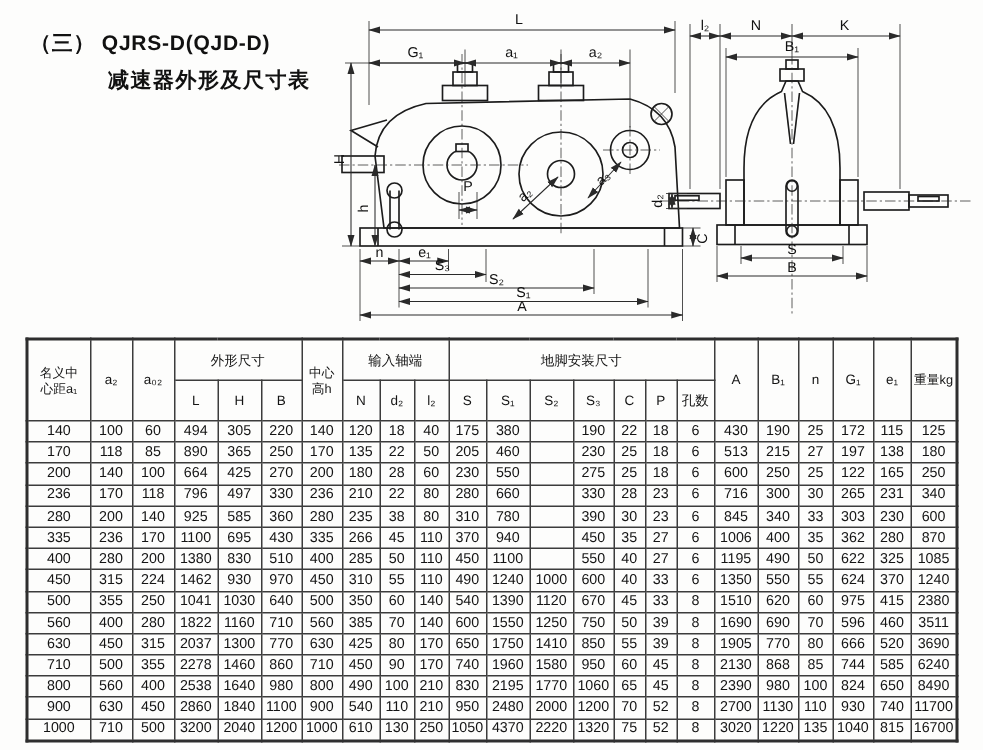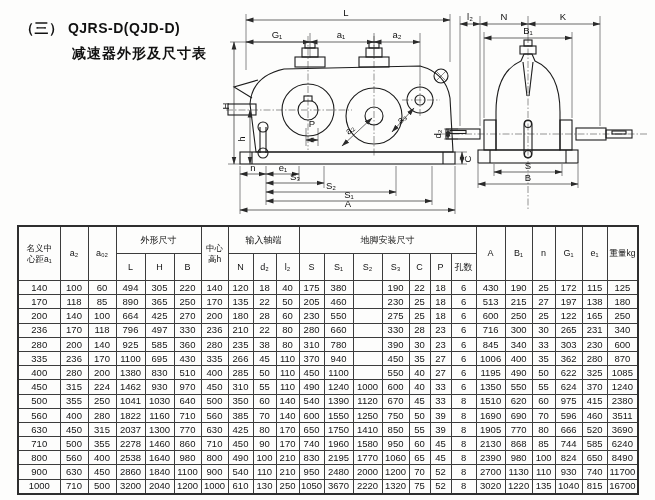--- a/index.html
+++ b/index.html
@@ -628,21 +628,21 @@
         <td>710</td>
         <td>500</td>
         <td>3200</td>
         <td>2040</td>
         <td>1200</td>
         <td>1000</td>
         <td>610</td>
         <td>130</td>
         <td>250</td>
         <td>1050</td>
-        <td>3670</td>
+        <td>4370</td>
         <td>2220</td>
         <td>1320</td>
         <td>75</td>
         <td>52</td>
         <td>8</td>
         <td>3020</td>
         <td>1220</td>
         <td>135</td>
         <td>1040</td>
         <td>815</td>

